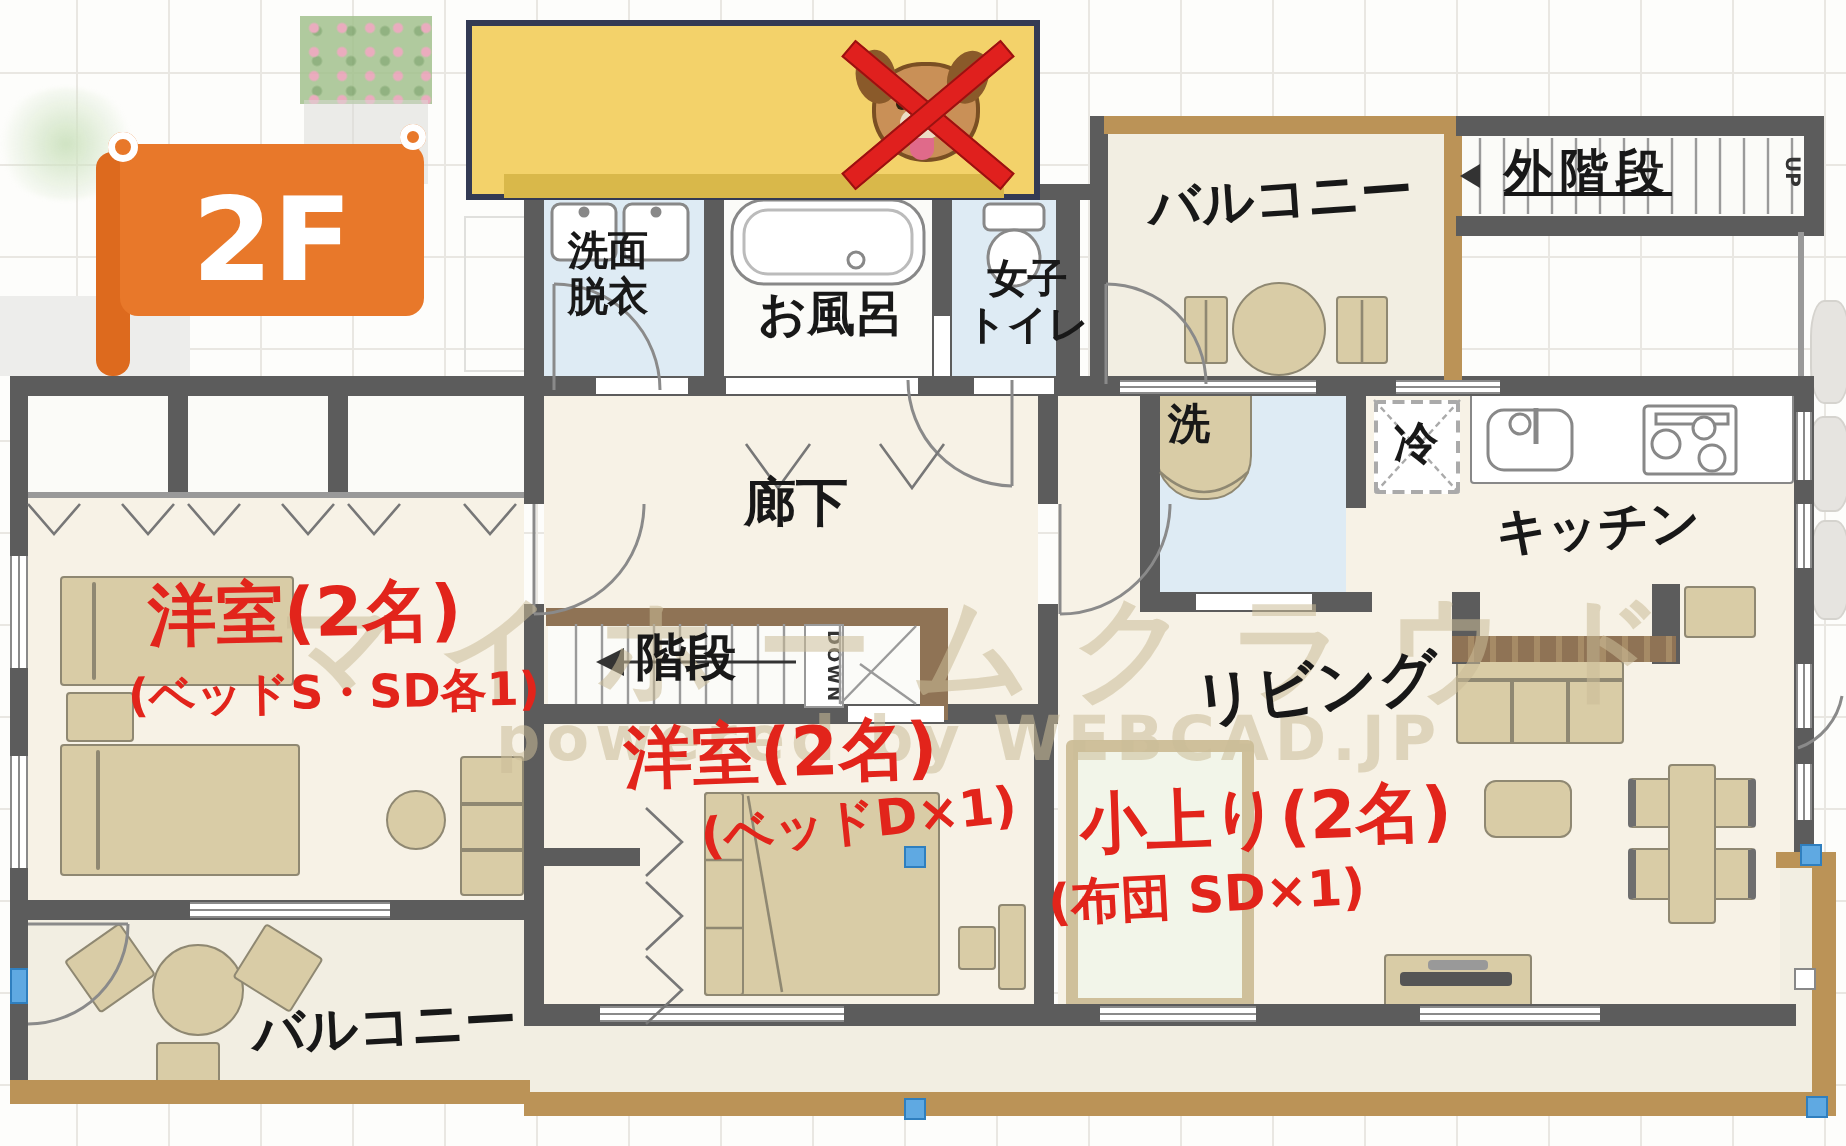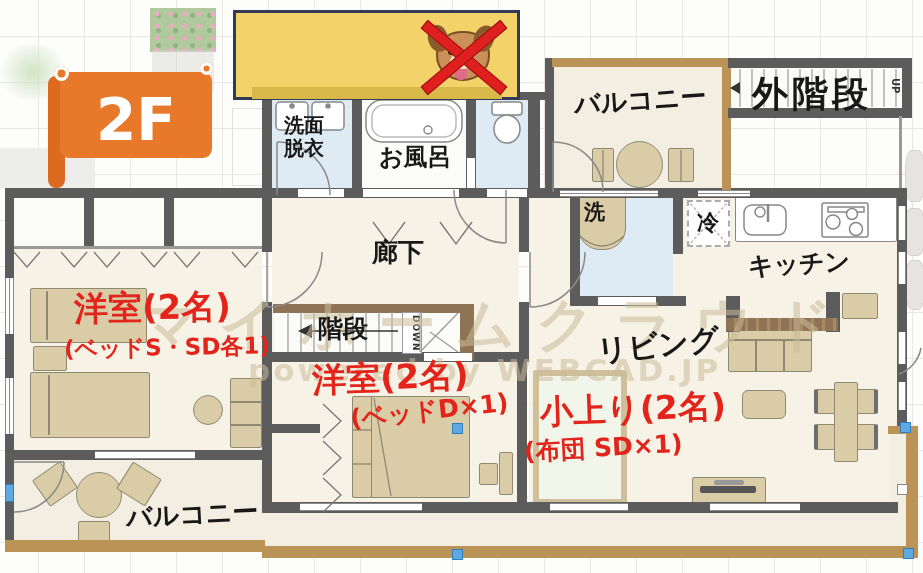--- a/index.html
+++ b/index.html
@@ -297,22 +297,26 @@
   </svg>
 
   <div class="wm" style="left:248px;top:352px;font-size:31px;letter-spacing:3px;">powered by WEBCAD.JP</div>
   <div class="wm" style="left:140px;top:286px;font-size:58px;letter-spacing:20px;">マイホームクラウド</div>
 
   <div class="lb" style="left:284px;top:114px;font-size:20px;text-align:center;">
     <div>洗面</div>
     <div>脱衣</div>
   </div>
   <div class="lb" style="left:379px;top:144px;font-size:24px;">お風呂</div>
+  <div class="lb" style="left:483px;top:128px;font-size:20px;text-align:center;">
+    <div>女子</div>
+    <div>トイレ</div>
+  </div>
   <div class="lb" style="left:574px;top:86px;font-size:26px;transform:rotate(-4deg);">バルコニー</div>
-  <div class="lb" style="left:752px;top:73px;font-size:36px;letter-spacing:4px;">外階段</div>
+  <div class="lb" style="left:752px;top:73px;font-size:24px;letter-spacing:4px;text-decoration:underline;">外階段</div>
   <div class="upstrip" style="left:890px;top:78px;">UP</div>
   <div class="lb" style="left:372px;top:238px;font-size:26px;">廊下</div>
   <div class="lb" style="left:318px;top:315px;font-size:25px;">階段</div>
   <div class="lb" style="left:584px;top:200px;font-size:21px;">洗</div>
   <div class="lb" style="left:697px;top:210px;font-size:22px;">冷</div>
   <div class="lb" style="left:748px;top:250px;font-size:25px;transform:rotate(-3deg);">キッチン</div>
   <div class="lb" style="left:597px;top:328px;font-size:30px;transform:rotate(-6deg);">リビング</div>
   <div class="lb rd" style="left:74px;top:288px;font-size:34px;transform:rotate(-1deg);">洋室(2名)</div>
   <div class="lb rd" style="left:64px;top:334px;font-size:23px;transform:rotate(-1deg);">(ベッドS・SD各1)</div>
   <div class="lb rd" style="left:312px;top:358px;font-size:34px;transform:rotate(-2deg);">洋室(2名)</div>

